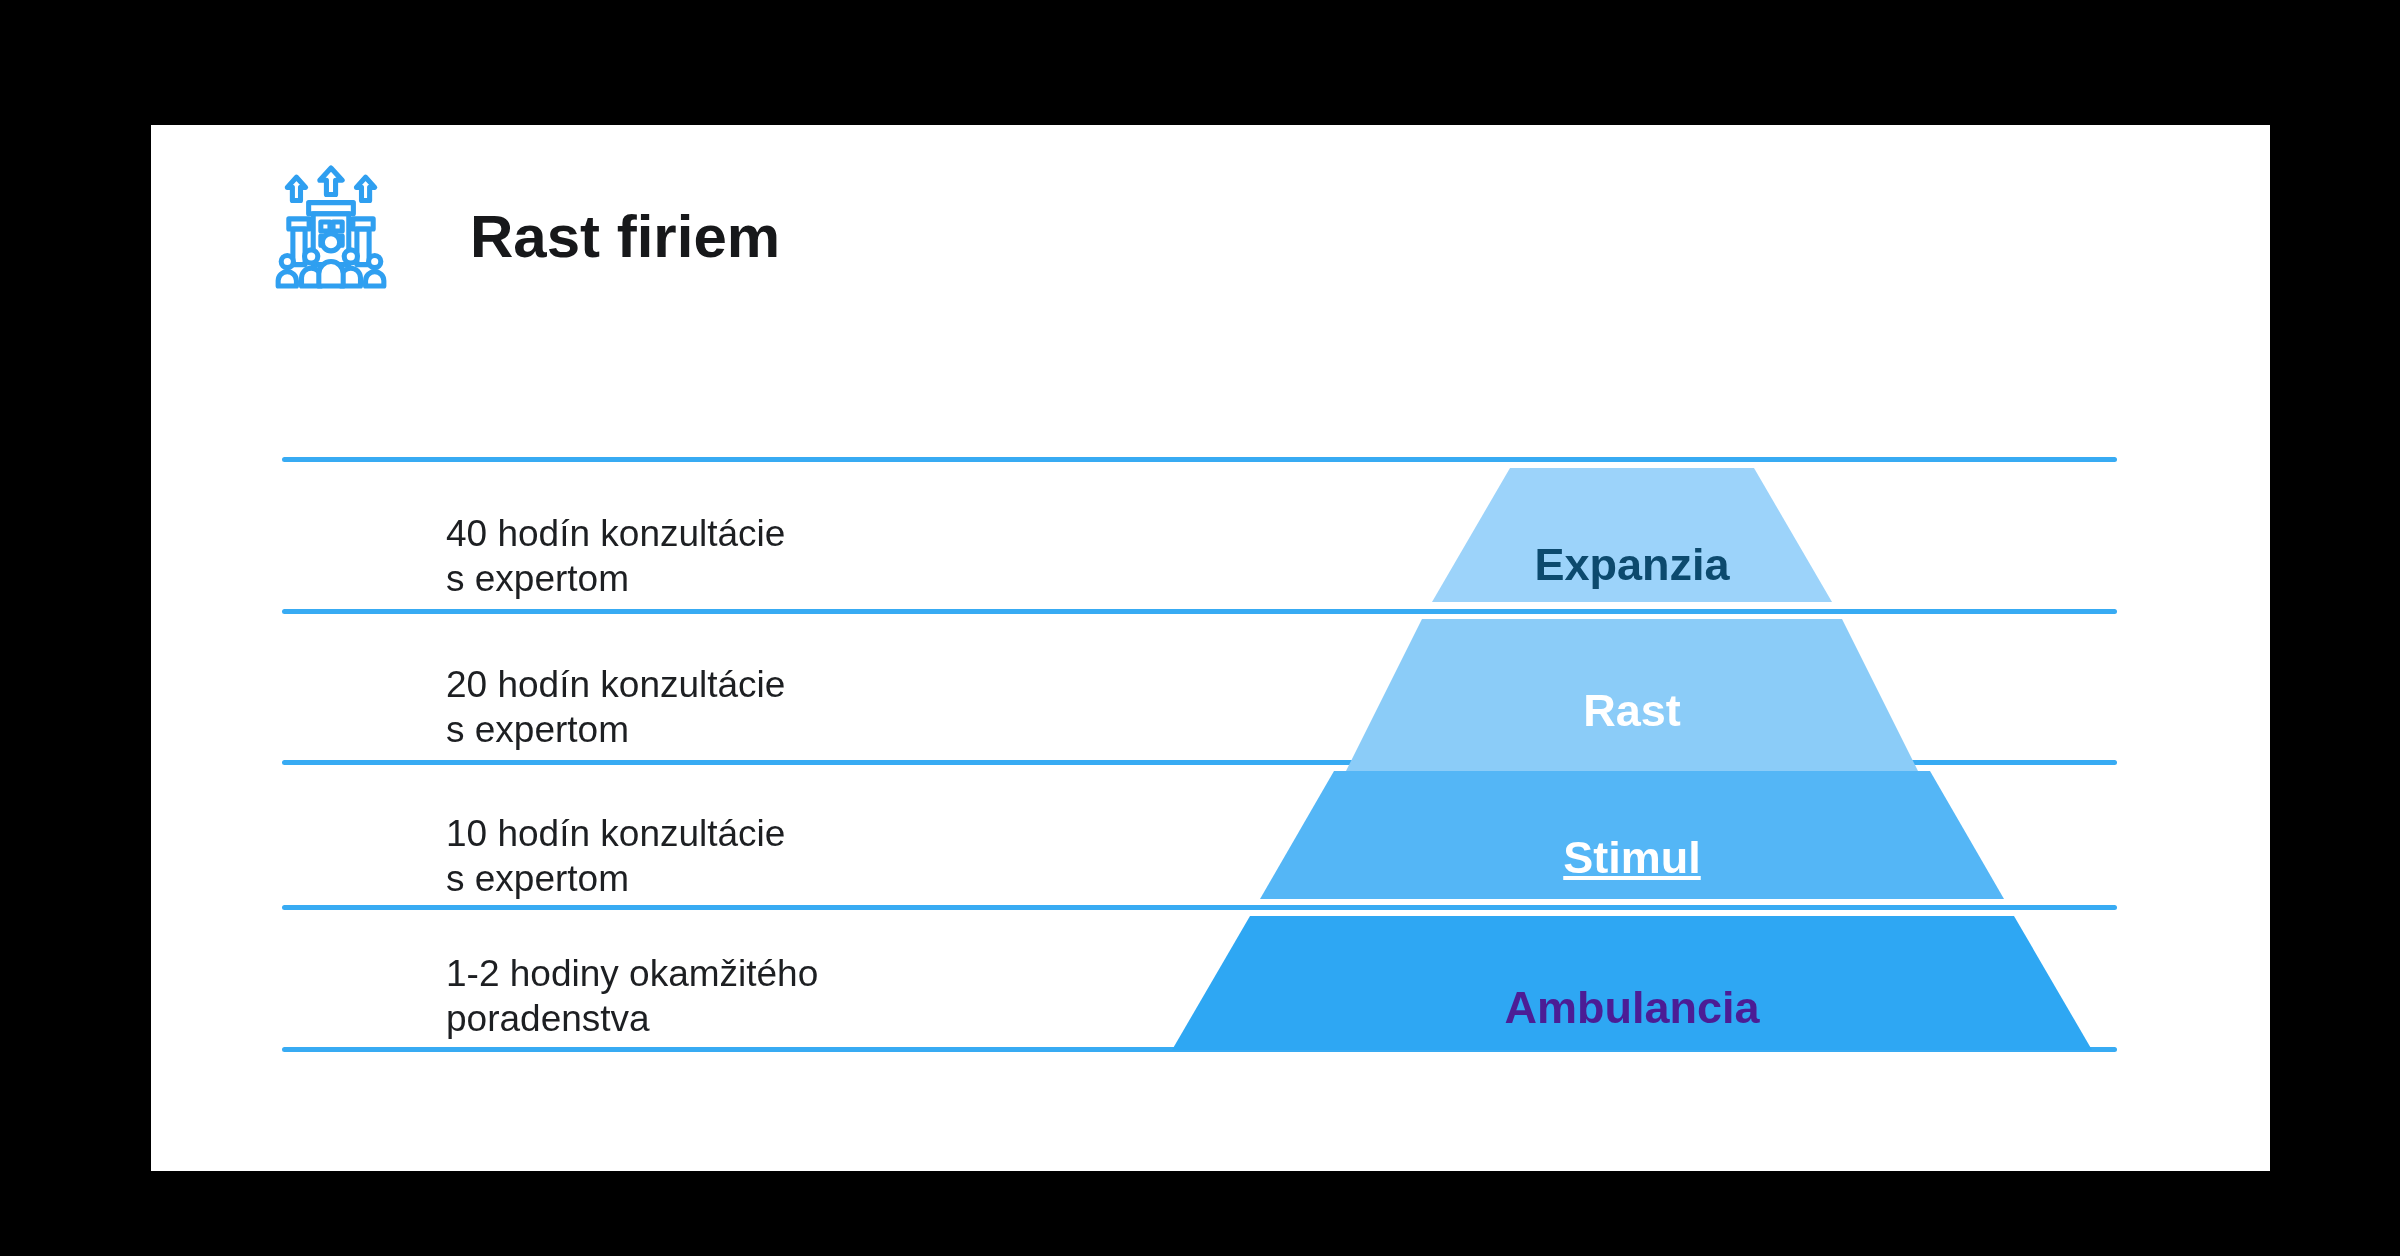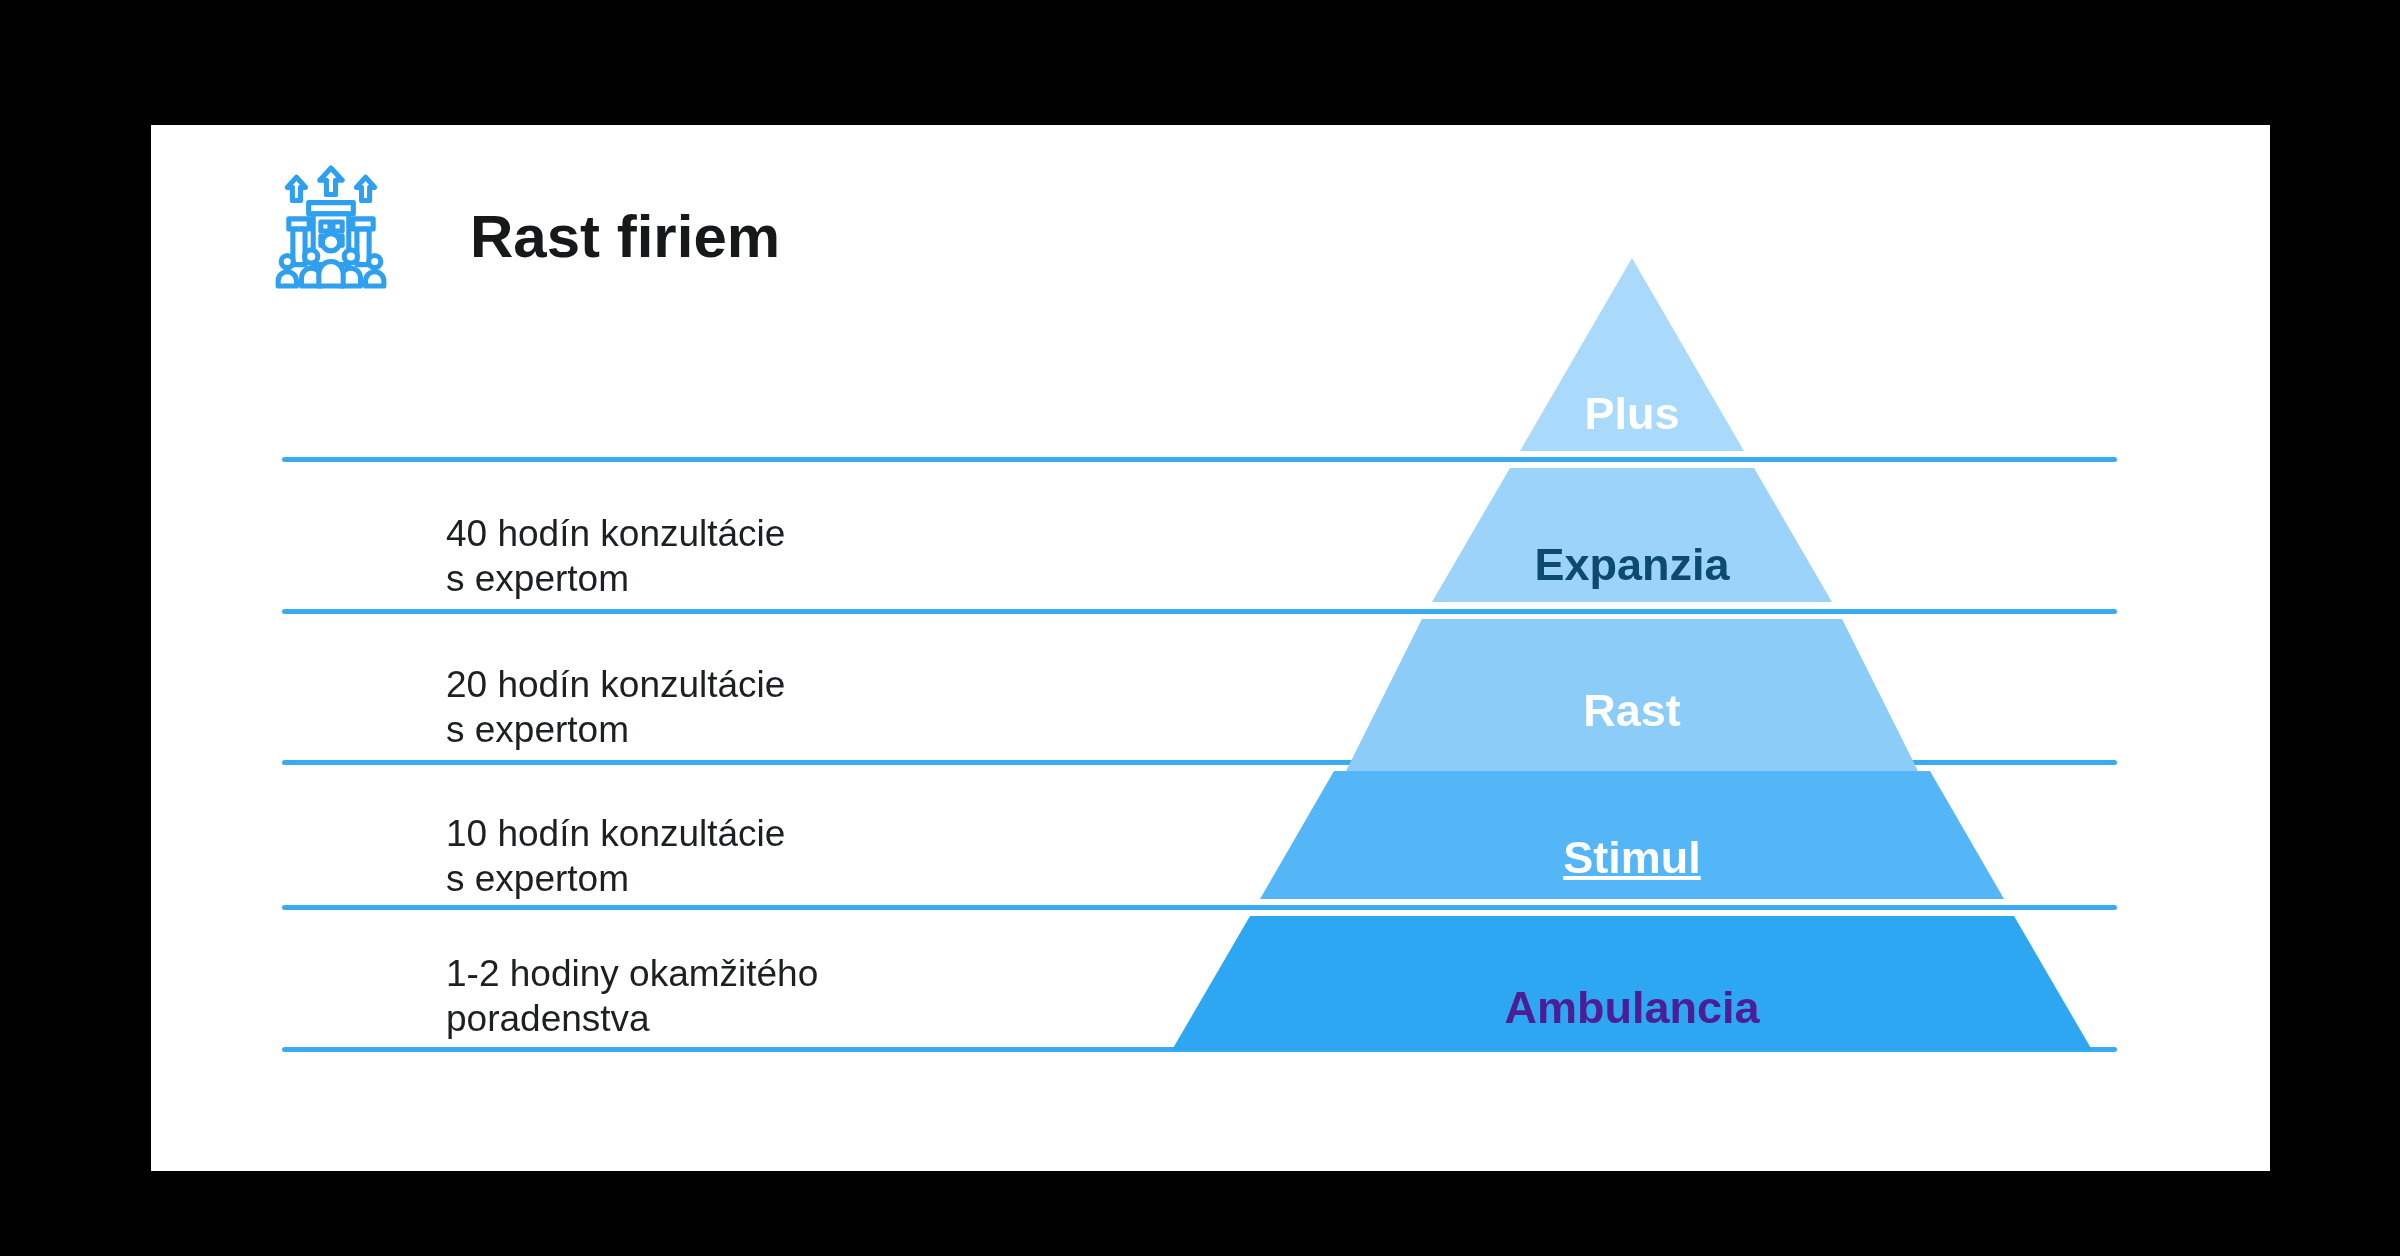--- a/index.html
+++ b/index.html
@@ -120,23 +120,20 @@
     </div>
     <div class="desc d3" style="color: rgb(29, 31, 34);">
       <div>10 hodín konzultácie</div>
       <div>s expertom</div>
     </div>
     <div class="desc d4" style="color: rgb(29, 31, 34);">
       <div>1-2 hodiny okamžitého</div>
       <div>poradenstva</div>
     </div>
 
-    <div class="level lv-plus" style="background: rgb(170, 218, 251);">
-      <div class="lvl-label" style="color: rgb(255, 255, 255);">Plus</div>
-    </div>
     <div class="level lv-expanzia" style="background: rgb(156, 211, 250);">
       <div class="lvl-label" style="color: #0c4a6e;">Expanzia</div>
     </div>
     <div class="level lv-rast" style="background: rgb(139, 204, 248);">
       <div class="lvl-label" style="color: rgb(255, 255, 255);">Rast</div>
     </div>
     <div class="level lv-stimul" style="background: rgb(84, 182, 246);">
       <div class="lvl-label" style="color: rgb(255, 255, 255);">Stimul</div>
     </div>
     <div class="level lv-ambulancia" style="background: rgb(46, 167, 243);">

